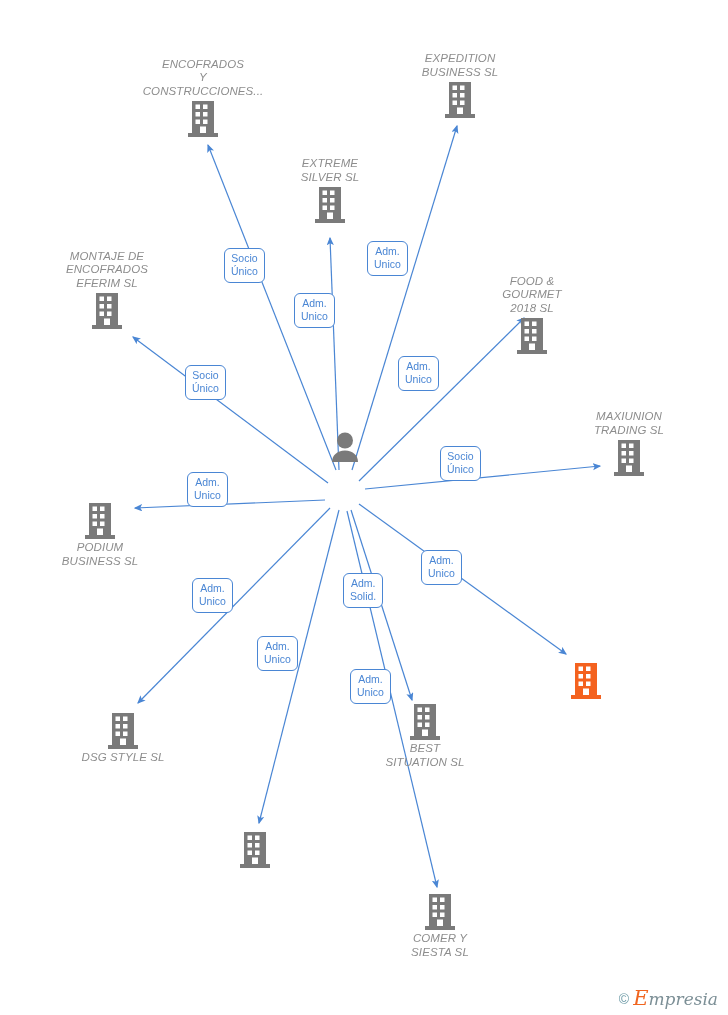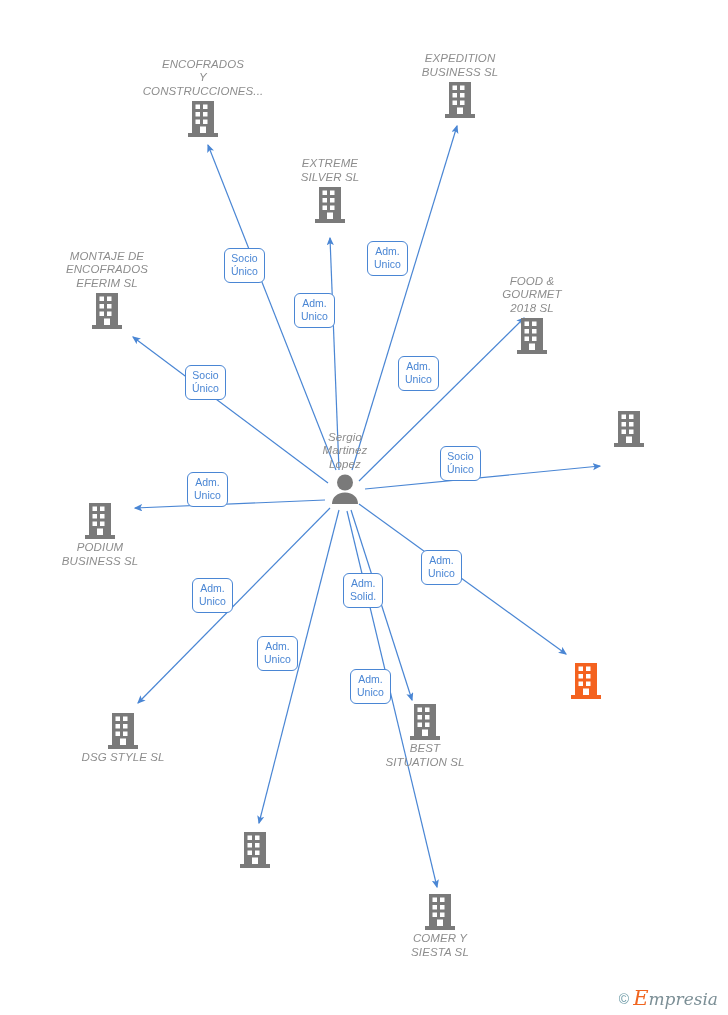--- a/index.html
+++ b/index.html
@@ -213,20 +213,22 @@
             <rect x="9.5" y="12" width="4.5" height="4.5" fill="#ffffff"></rect>
             <rect x="17" y="12" width="4.5" height="4.5" fill="#ffffff"></rect>
             <rect x="9.5" y="19.5" width="4.5" height="4.5" fill="#ffffff"></rect>
             <rect x="17" y="19.5" width="4.5" height="4.5" fill="#ffffff"></rect>
             <rect x="14" y="26.5" width="6" height="6.5" fill="#ffffff"></rect>
             <rect x="2" y="33" width="30" height="4" fill="#7a7a7a"></rect>
           </svg>
         </div>
       </div>
       <div class="node" style="left: 629px; top: 410px;">
+        <div class="node-label above">MAXIUNION
+TRADING SL</div>
         <div class="node-icon-wrap">
           <svg width="34" height="38" viewBox="0 0 34 38" xmlns="http://www.w3.org/2000/svg">
             <rect x="6" y="1" width="22" height="32" fill="#7a7a7a"></rect>
             <rect x="9.5" y="4.5" width="4.5" height="4.5" fill="#ffffff"></rect>
             <rect x="17" y="4.5" width="4.5" height="4.5" fill="#ffffff"></rect>
             <rect x="9.5" y="12" width="4.5" height="4.5" fill="#ffffff"></rect>
             <rect x="17" y="12" width="4.5" height="4.5" fill="#ffffff"></rect>
             <rect x="9.5" y="19.5" width="4.5" height="4.5" fill="#ffffff"></rect>
             <rect x="17" y="19.5" width="4.5" height="4.5" fill="#ffffff"></rect>
             <rect x="14" y="26.5" width="6" height="6.5" fill="#ffffff"></rect>
@@ -325,23 +327,20 @@
             <rect x="9.5" y="19.5" width="4.5" height="4.5" fill="#ffffff"></rect>
             <rect x="17" y="19.5" width="4.5" height="4.5" fill="#ffffff"></rect>
             <rect x="14" y="26.5" width="6" height="6.5" fill="#ffffff"></rect>
             <rect x="2" y="33" width="30" height="4" fill="#7a7a7a"></rect>
           </svg>
         </div>
         <div class="node-label below">COMER Y
 SIESTA  SL</div>
       </div>
       <div class="node person" style="left: 345px; top: 430.5px;">
-        <div class="node-label above">Sergio
-Martinez
-Lopez</div>
         <div class="node-icon-wrap">
           <svg width="36" height="34" viewBox="0 0 36 34" xmlns="http://www.w3.org/2000/svg">
             <circle cx="18" cy="9.5" r="8" fill="#7a7a7a"></circle>
             <path d="M18 19.5c-8.2 0-13 5.2-13 11.5h26c0-6.3-4.8-11.5-13-11.5z" fill="#7a7a7a"></path>
           </svg>
         </div>
       </div>
     </div>
   <div id="edge-label-layer">
       <div class="edge-label" style="left: 224px; top: 248px;">Socio

